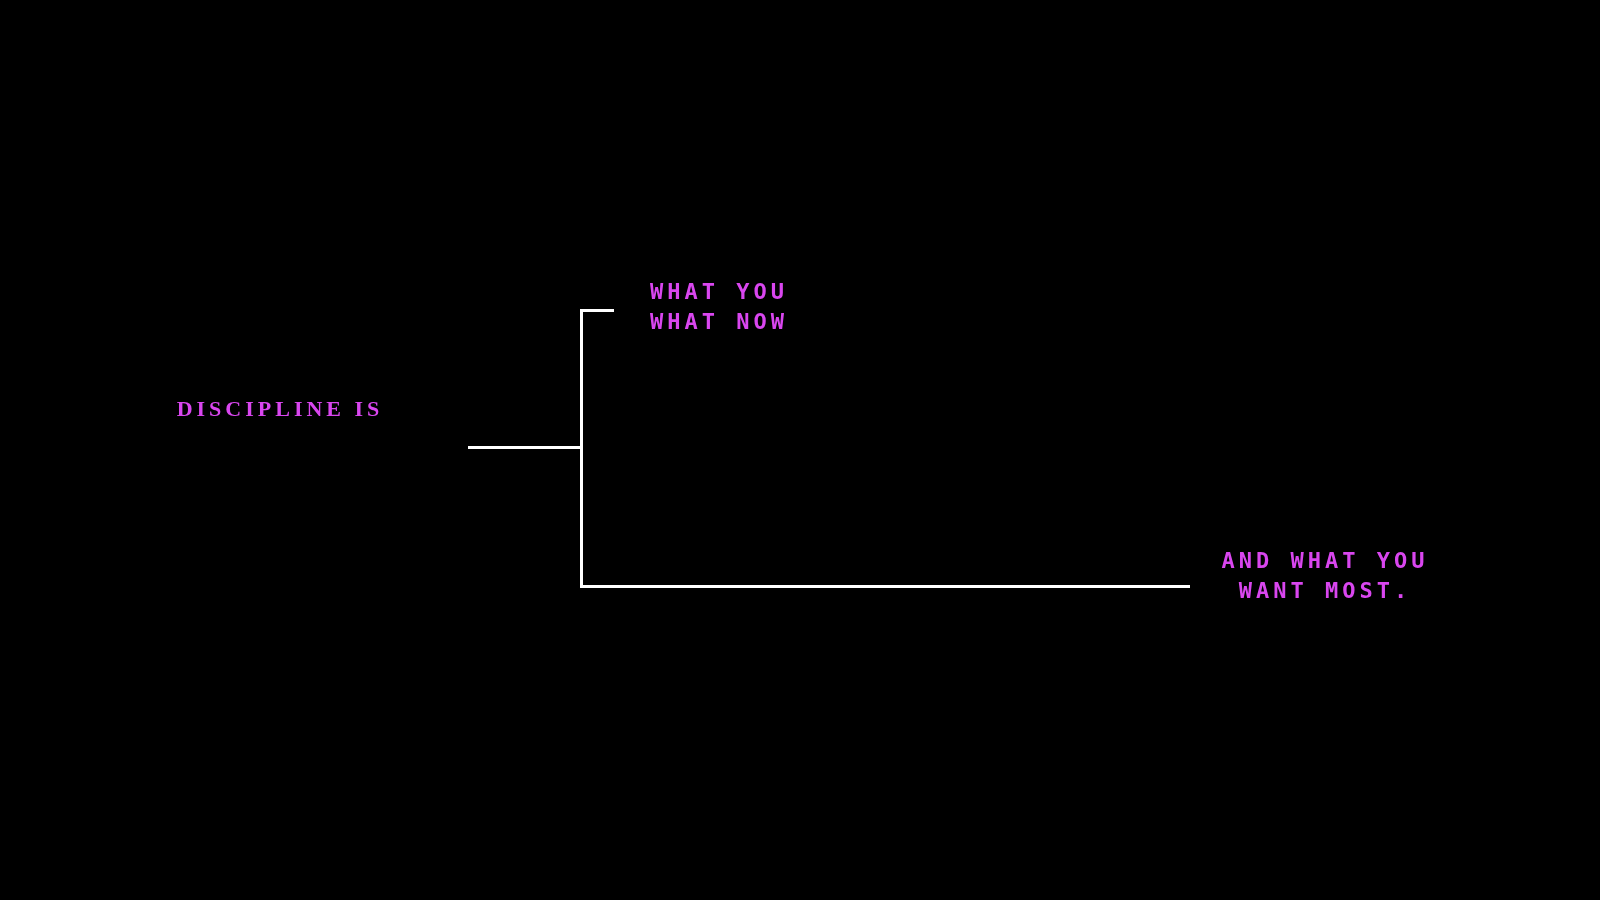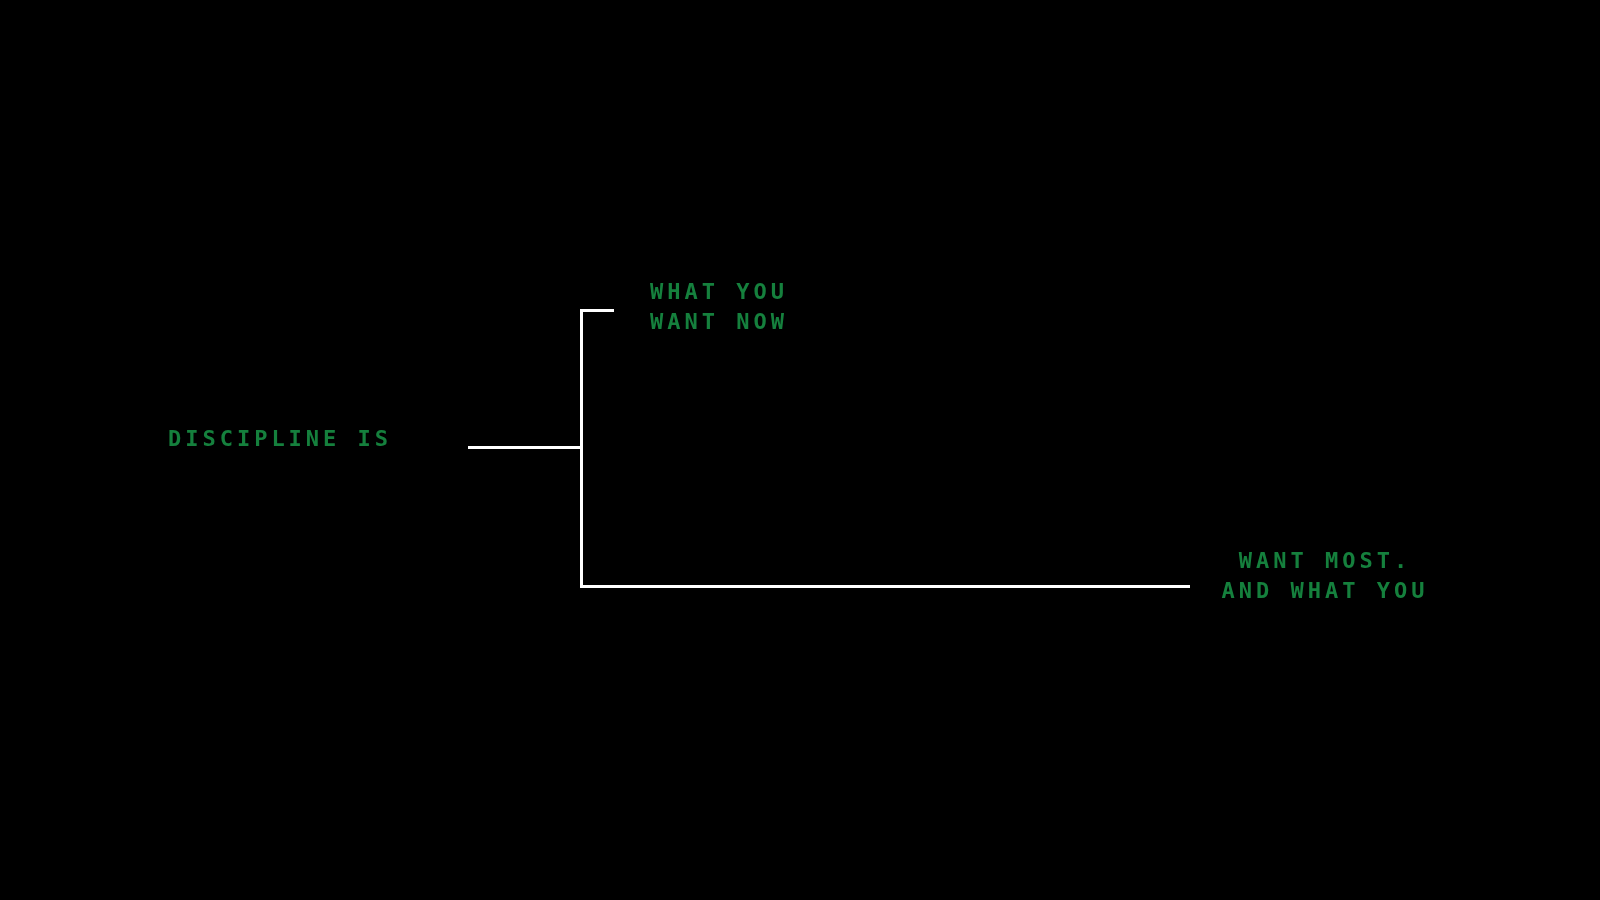--- a/index.html
+++ b/index.html
@@ -10,39 +10,40 @@
   #canvas {
     position: relative;
     width: 1600px;
     height: 900px;
     background: #000000;
     overflow: hidden;
     font-family: "DejaVu Sans Mono", "Liberation Mono", monospace;
   }
   .label {
     position: absolute;
-    color: #15803d;
+    color: #d946ef;
     font-weight: bold;
     font-size: 22px;
     line-height: 30px;
     letter-spacing: 4px;
     white-space: nowrap;
   }
   .label .ln { display: block; }
   .center { text-align: center; }
   .left-align { text-align: left; }
   .line {
     position: absolute;
     background: #ffffff;
   }
   
   #root-label {
     left: 120px;
-    top: 424px;
+    top: 394px;
     width: 320px;
+    font-family: Liberation Serif, serif;
   }
   
   #top-label {
     left: 650px;
     top: 277px;
   }
   
   #bottom-label {
     left: 1195px;
     top: 546px;
@@ -87,23 +88,23 @@
   </div>
 
   <div id="root-connector" class="line"></div>
 
   <div id="spine" class="line"></div>
 
   <div id="top-branch-line" class="line"></div>
 
   <div id="top-label" class="label left-align">
     <span class="ln">WHAT YOU</span>
-    <span class="ln">WANT NOW</span>
+    <span class="ln">WHAT NOW</span>
   </div>
 
   <div id="bottom-branch-line" class="line"></div>
 
   <div id="bottom-label" class="label center">
+    <span class="ln">AND WHAT YOU</span>
     <span class="ln">WANT MOST.</span>
-    <span class="ln">AND WHAT YOU</span>
   </div>
 
 </div>
 
 </body></html>

